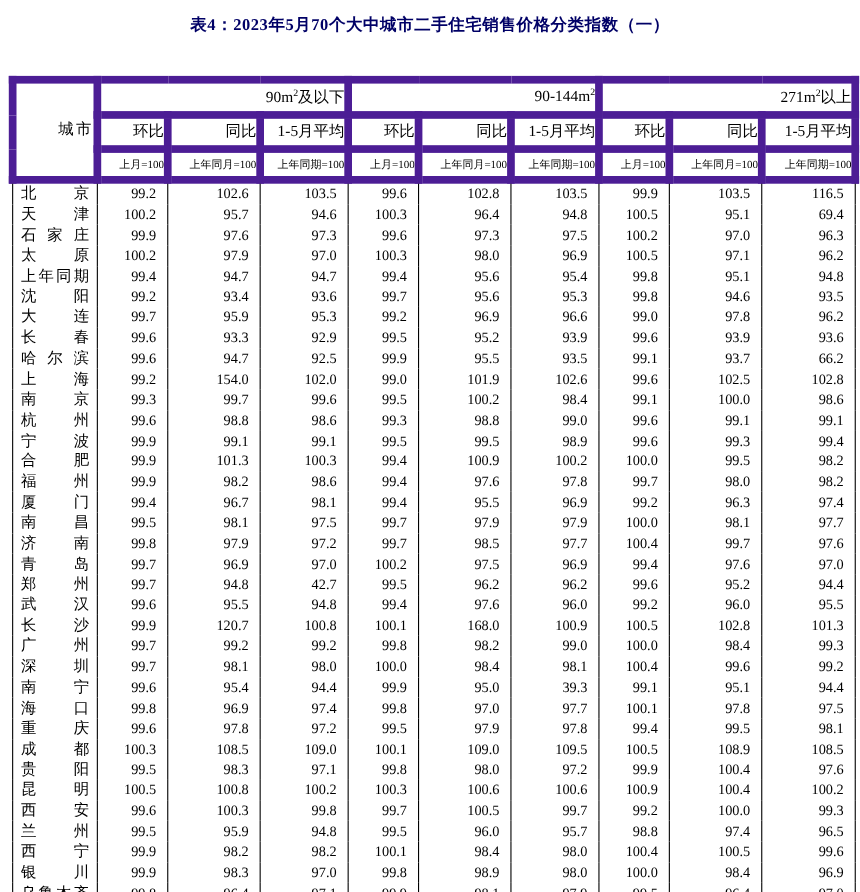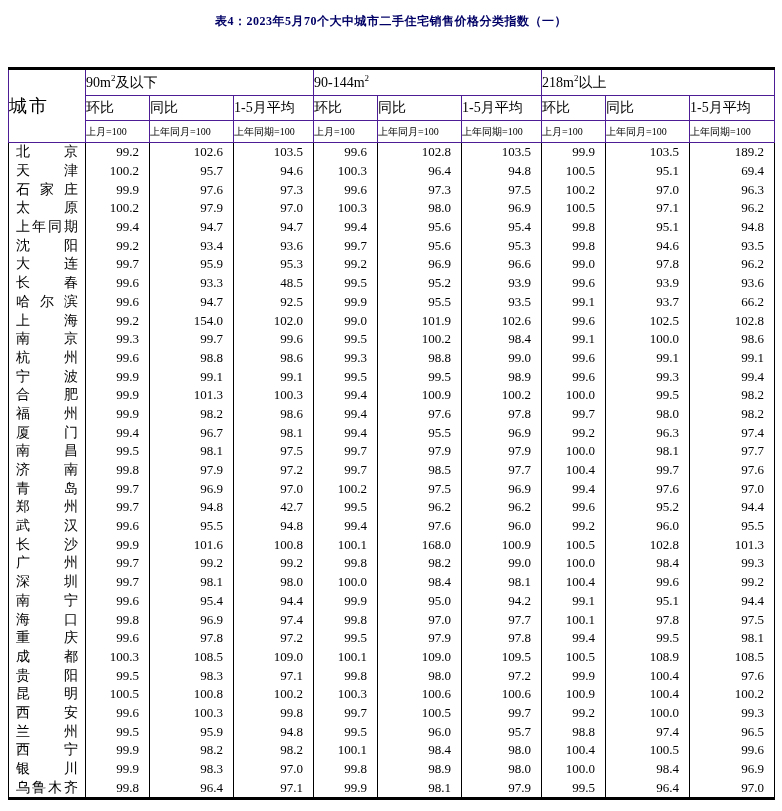--- a/index.html
+++ b/index.html
@@ -13,49 +13,49 @@
     color: #000000;
   }
   .page {
     position: relative;
     width: 782px;
     height: 811px;
   }
   .title {
     margin: 13px auto 0 auto;
     text-align: center;
-    font-size: 12px;
+    font-size: 15px;
     font-weight: bold;
     color: #000066;
     letter-spacing: 0.5px;
     font-family: "Liberation Serif", "DejaVu Serif", serif;
   }
   table.idx {
     border-collapse: collapse;
     table-layout: fixed;
     margin: 37px 0 0 8px;
     width: 766px;
     border-top: 3px solid #000;
     border-bottom: 3px solid #000;
     border-left: 1px solid #000;
     border-right: 1px solid #000;
   }
   thead th {
-    border: 1px solid #4c1d95;
+    border: 7px solid #4c1d95;
     font-weight: normal;
     font-size: 14px;
-    text-align: left;
+    text-align: right;
     padding: 0;
     white-space: nowrap;
     overflow: hidden;
   }
   tr.group-row th { height: 25px; }
   tr.sub-row th   { height: 24px; }
   tr.base-row th  { height: 21px; font-size: 10px; }
-  th.city-h { font-size: 18px; letter-spacing: 2px; }
+  th.city-h { font-size: 14px; letter-spacing: 2px; }
   sup.sq {
     font-size: 9px;
     vertical-align: super;
     line-height: 0;
   }
   tbody td {
     border-left: 1px solid #000;
     border-right: 1px solid #000;
     height: 18.7px;
     padding: 0;
@@ -99,21 +99,21 @@
         <col style="width:80px">
       <col style="width:64px">
         <col style="width:84px">
         <col style="width:85px">
     </colgroup>
     <thead>
       <tr class="group-row">
         <th rowspan="3" class="city-h">城市</th>
         <th colspan="3"><span>90m</span><sup class="sq">2</sup><span>及以下</span></th>
         <th colspan="3"><span>90-144m</span><sup class="sq">2</sup><span></span></th>
-        <th colspan="3"><span>218m</span><sup class="sq">2</sup><span>以上</span></th>
+        <th colspan="3"><span>271m</span><sup class="sq">2</sup><span>以上</span></th>
       </tr>
       <tr class="sub-row">
         <th>环比</th>
         <th>同比</th>
         <th>1-5月平均</th>
         <th>环比</th>
         <th>同比</th>
         <th>1-5月平均</th>
         <th>环比</th>
         <th>同比</th>
@@ -135,21 +135,21 @@
         <tr>
           <td class="city-cell"><span class="city-name">北京</span></td>
           <td class="num">99.2</td>
           <td class="num">102.6</td>
           <td class="num">103.5</td>
           <td class="num">99.6</td>
           <td class="num">102.8</td>
           <td class="num">103.5</td>
           <td class="num">99.9</td>
           <td class="num">103.5</td>
-          <td class="num">189.2</td>
+          <td class="num">116.5</td>
         </tr>
         <tr>
           <td class="city-cell"><span class="city-name">天津</span></td>
           <td class="num">100.2</td>
           <td class="num">95.7</td>
           <td class="num">94.6</td>
           <td class="num">100.3</td>
           <td class="num">96.4</td>
           <td class="num">94.8</td>
           <td class="num">100.5</td>
@@ -213,21 +213,21 @@
           <td class="num">96.9</td>
           <td class="num">96.6</td>
           <td class="num">99.0</td>
           <td class="num">97.8</td>
           <td class="num">96.2</td>
         </tr>
         <tr>
           <td class="city-cell"><span class="city-name">长春</span></td>
           <td class="num">99.6</td>
           <td class="num">93.3</td>
-          <td class="num">48.5</td>
+          <td class="num">92.9</td>
           <td class="num">99.5</td>
           <td class="num">95.2</td>
           <td class="num">93.9</td>
           <td class="num">99.6</td>
           <td class="num">93.9</td>
           <td class="num">93.6</td>
         </tr>
         <tr>
           <td class="city-cell"><span class="city-name">哈尔滨</span></td>
           <td class="num">99.6</td>
@@ -380,21 +380,21 @@
           <td class="num">99.4</td>
           <td class="num">97.6</td>
           <td class="num">96.0</td>
           <td class="num">99.2</td>
           <td class="num">96.0</td>
           <td class="num">95.5</td>
         </tr>
         <tr>
           <td class="city-cell"><span class="city-name">长沙</span></td>
           <td class="num">99.9</td>
-          <td class="num">101.6</td>
+          <td class="num">120.7</td>
           <td class="num">100.8</td>
           <td class="num">100.1</td>
           <td class="num">168.0</td>
           <td class="num">100.9</td>
           <td class="num">100.5</td>
           <td class="num">102.8</td>
           <td class="num">101.3</td>
         </tr>
         <tr>
           <td class="city-cell"><span class="city-name">广州</span></td>
@@ -420,21 +420,21 @@
           <td class="num">99.6</td>
           <td class="num">99.2</td>
         </tr>
         <tr>
           <td class="city-cell"><span class="city-name">南宁</span></td>
           <td class="num">99.6</td>
           <td class="num">95.4</td>
           <td class="num">94.4</td>
           <td class="num">99.9</td>
           <td class="num">95.0</td>
-          <td class="num">94.2</td>
+          <td class="num">39.3</td>
           <td class="num">99.1</td>
           <td class="num">95.1</td>
           <td class="num">94.4</td>
         </tr>
         <tr>
           <td class="city-cell"><span class="city-name">海口</span></td>
           <td class="num">99.8</td>
           <td class="num">96.9</td>
           <td class="num">97.4</td>
           <td class="num">99.8</td>

